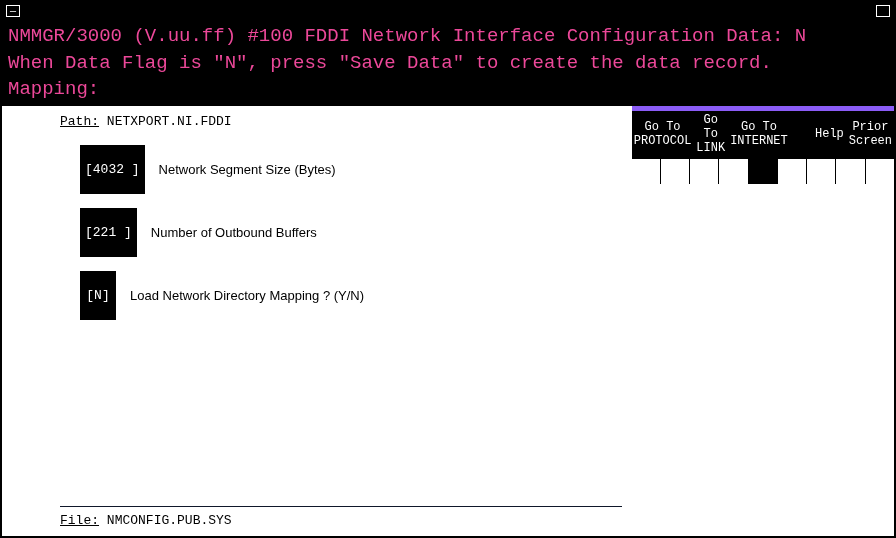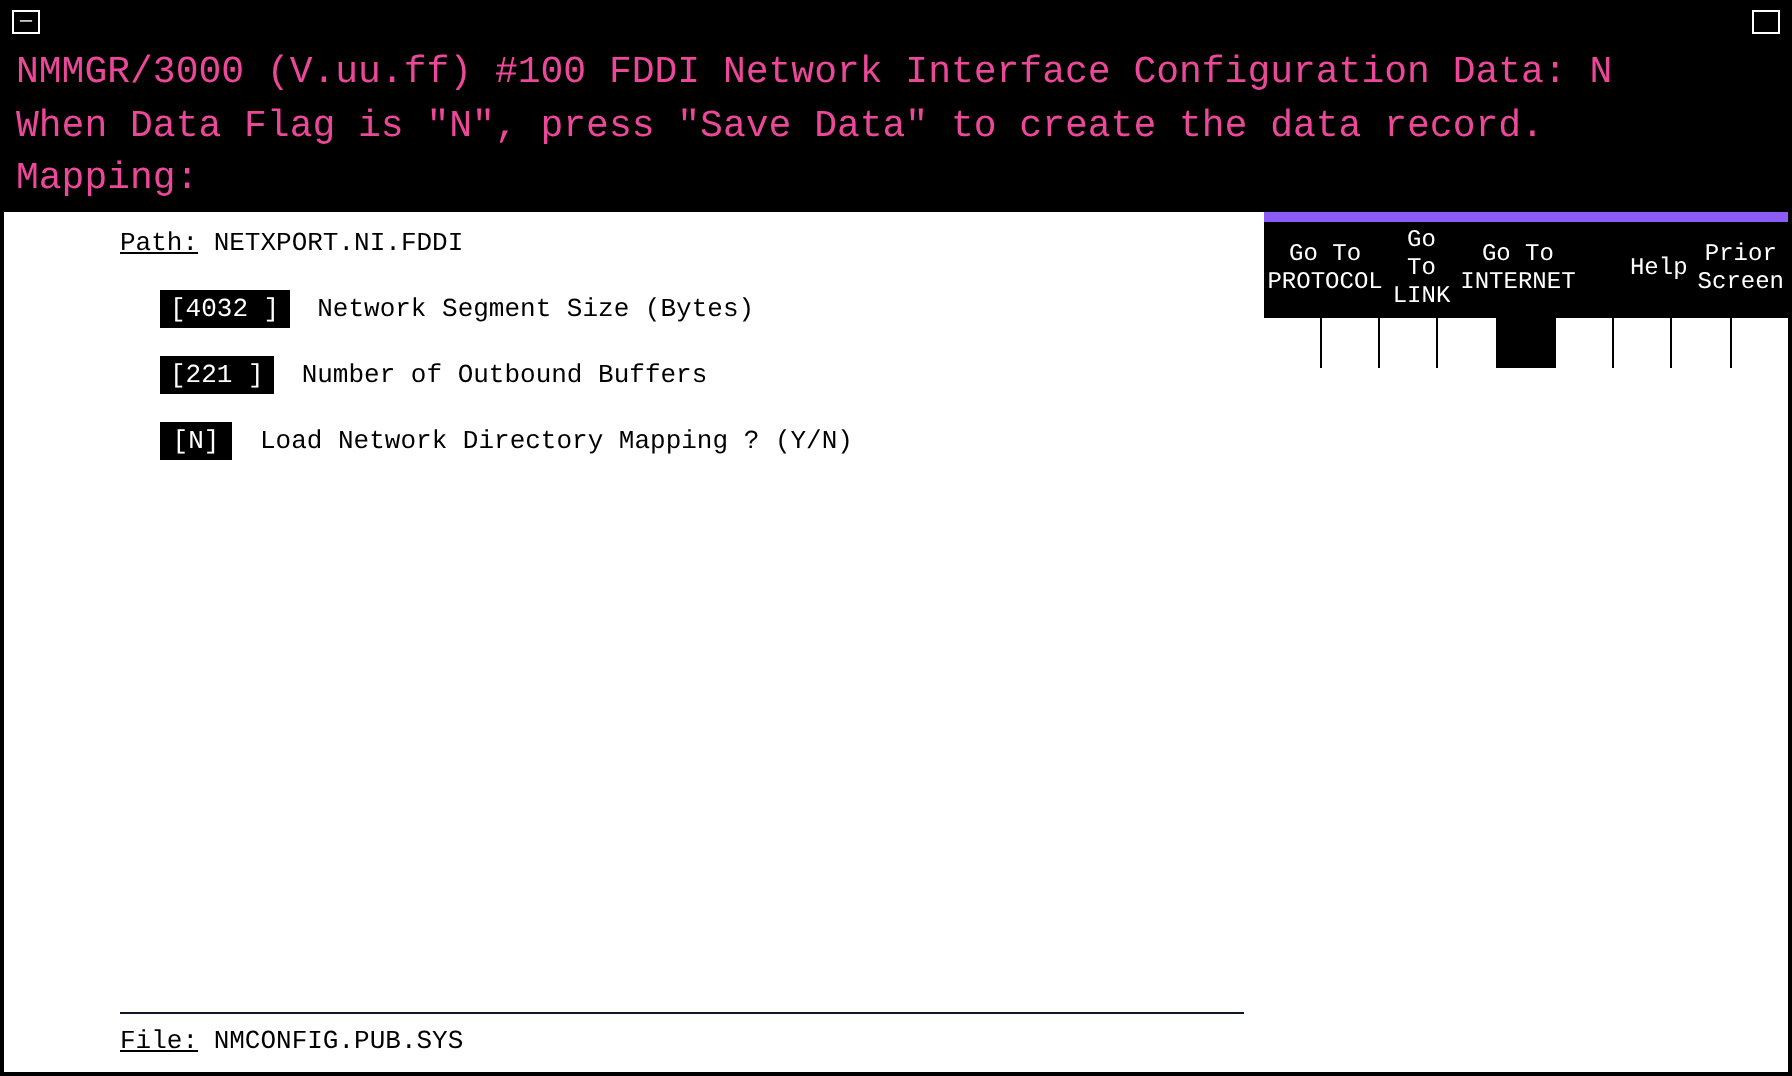--- a/index.html
+++ b/index.html
@@ -81,36 +81,36 @@
     }
 
     .field-row {
       display: flex;
       align-items: center;
       margin-bottom: 14px;
     }
 
     .field-box {
       border: 1px solid #000;
-      padding: 1px 4px;
+      padding: 16px 4px;
       min-width: 60px;
       text-align: center;
       background: #000;
       color: #fff;
       font-family: 'Courier New', Courier, monospace;
       font-size: 13px;
       margin-right: 14px;
     }
 
     .field-box-small {
       min-width: 40px;
     }
 
     .field-label {
-      font-family: Liberation Mono, monospace;
+      font-family: Liberation Sans, sans-serif;
       font-size: 13px;
       text-align: center;
     }
 
     .file-line {
       border-top: 1px solid #0f172a;
       padding-top: 6px;
       margin-top: auto;
     }
 

